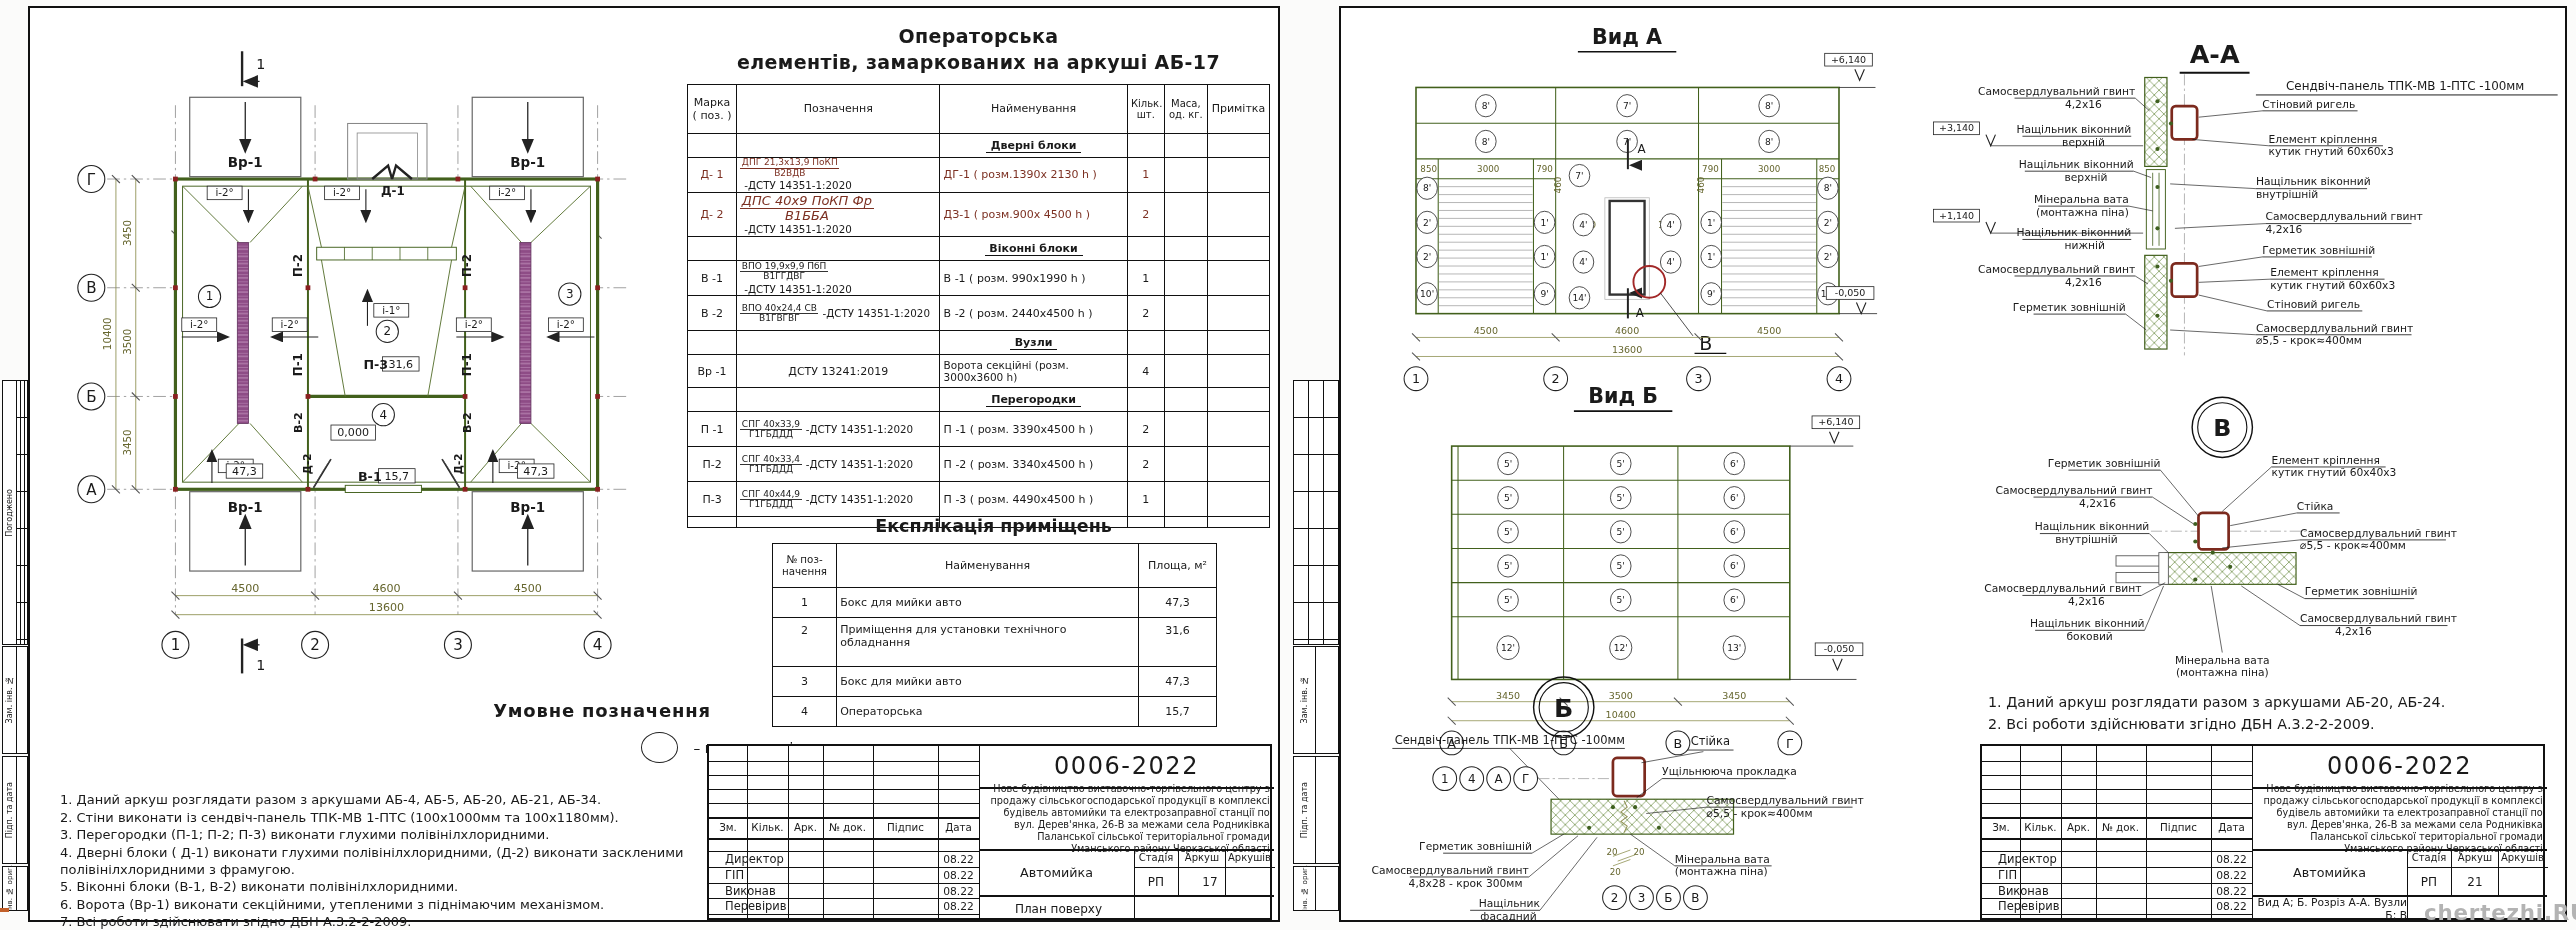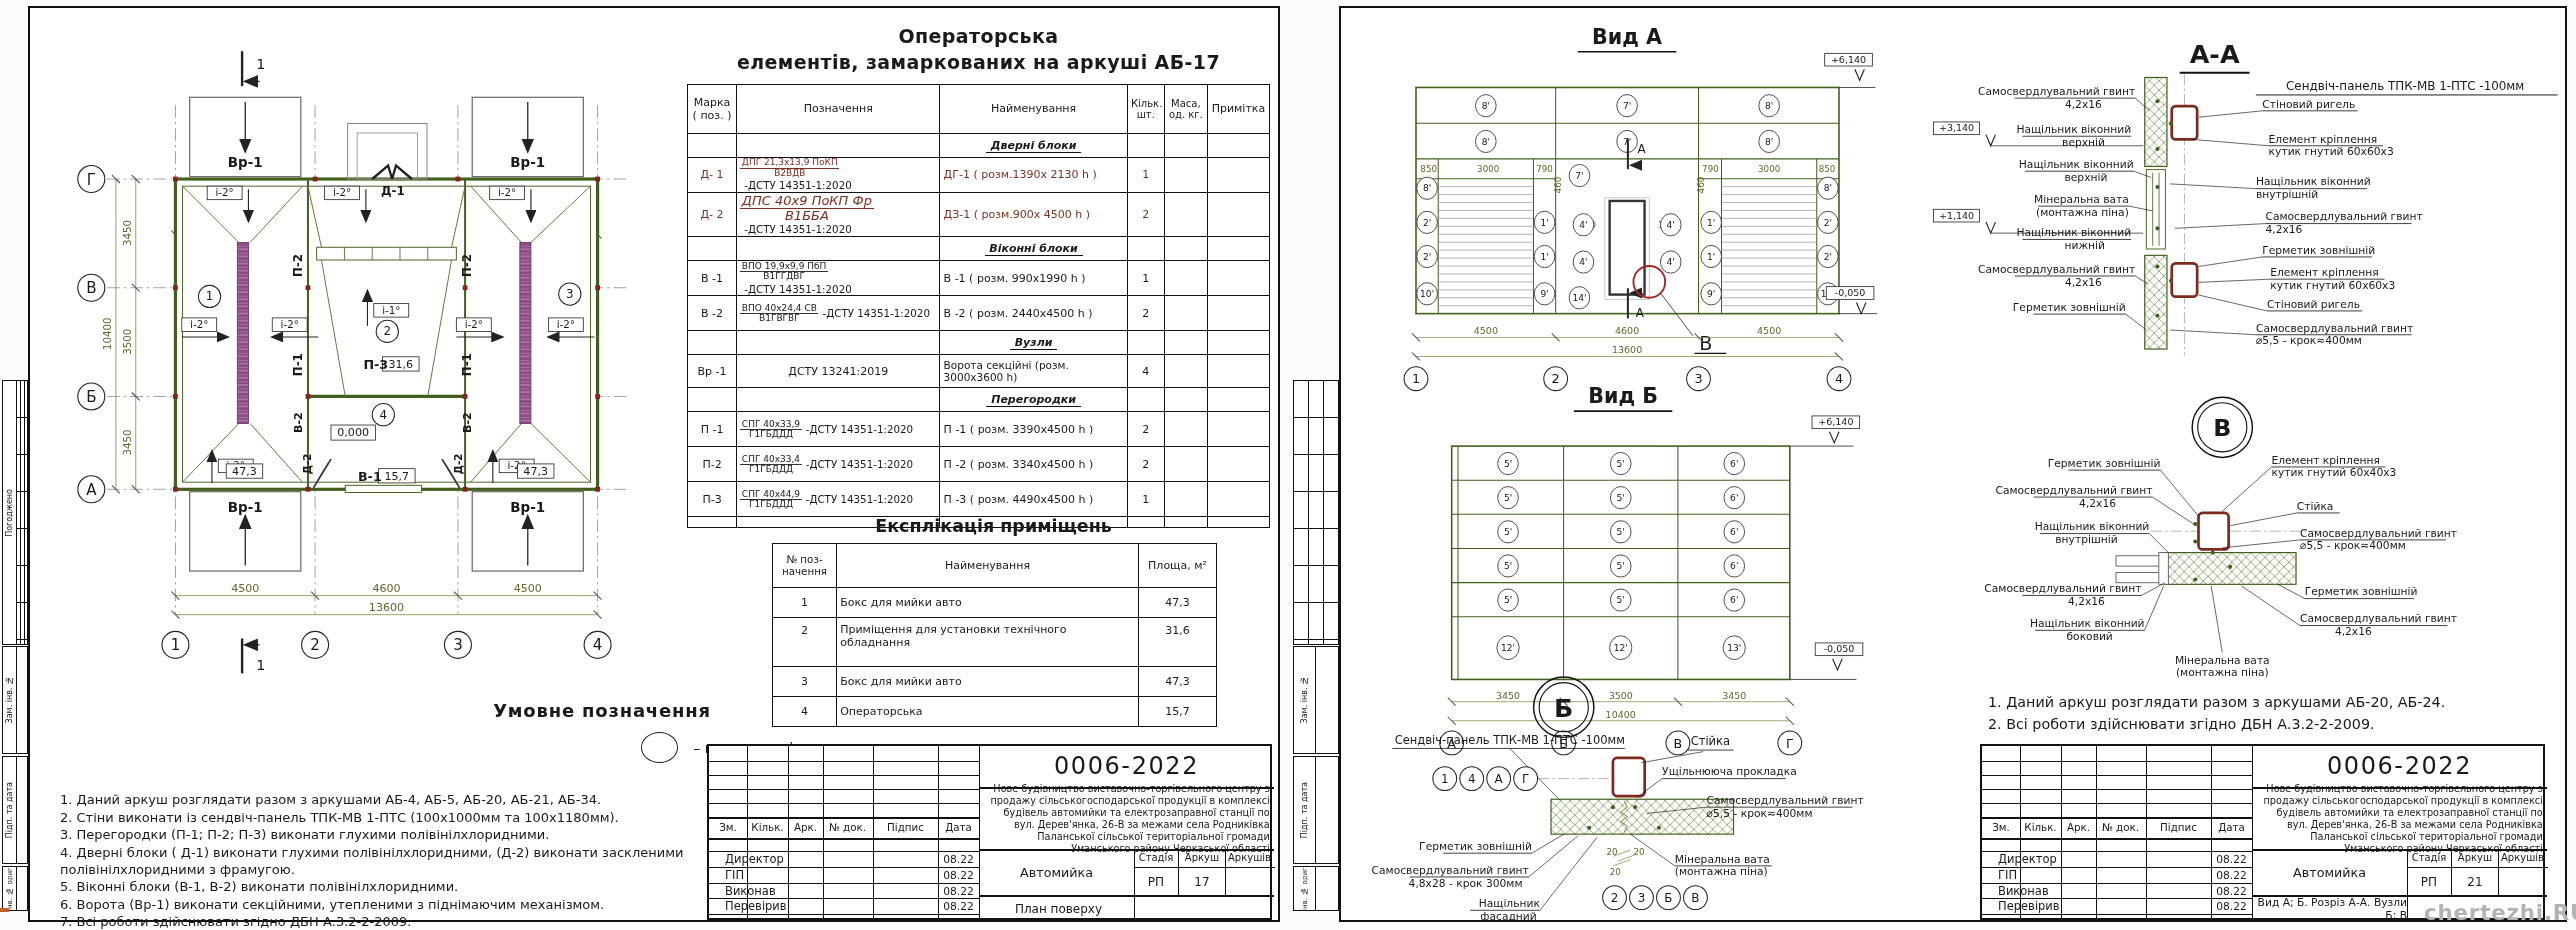--- a/index.html
+++ b/index.html
@@ -7,21 +7,21 @@
         font-family:"DejaVu Sans",sans-serif;color:#1a1a1a;}
   .sheet{position:absolute;background:#fff;border:2.4px solid #111;box-sizing:border-box;}
   .abs{position:absolute;}
   svg text{font-family:"DejaVu Sans",sans-serif;fill:#1a1a1a;}
   .tt{font-weight:bold;}
   .dimt{fill:#66662e;}
   
   table.dt{border-collapse:collapse;table-layout:fixed;width:100%;}
   table.dt td,table.dt th{border:1.3px solid #111;padding:0.8px 3.2px;font-size:11px;vertical-align:middle;
      overflow:hidden;}
-  .dt .group{text-align:center;font-weight:bold;font-style:italic;}
+  .dt .group{text-align:center;font-weight:bold;}
   .dt .group span{border-bottom:1.1px solid #111;padding:0 4.8px;}
   .cen{text-align:center;}
   .frac{display:inline-block;text-align:center;vertical-align:middle;line-height:1.05;}
   .frac .fr-top{display:block;border-bottom:1px solid #333;padding:0 1.6px;}
   .frac .fr-bot{display:block;}
   .std{display:inline-block;vertical-align:middle;margin-left:4px;}
   .redrow{color:#7c3022;}
   .redrow .fr-top{border-bottom-color:#7c3022;}
   
   .tb{position:absolute;border:2.1px solid #111;background:#fff;box-sizing:border-box;}
@@ -595,21 +595,21 @@
       <div class="cell" style="left:270px;top:103px;width:155px;height:46px;font-size:12.7px;">Автомийка</div>
       <div class="ln" style="left:270px;top:149px;width:295px;height:1.4px;"></div>
       <div class="cell" style="left:272px;top:149px;width:155px;height:27px;font-size:12px;">План поверху</div>
       <div class="ln" style="left:469px;top:103px;width:1.1px;height:46px;"></div>
       <div class="ln" style="left:516px;top:103px;width:1.1px;height:46px;"></div>
       <div class="ln" style="left:425px;top:121px;width:141px;height:1.1px;"></div>
       <div class="cell" style="left:425px;top:103px;width:44px;height:17.5px;font-size:10px;">Стадія</div>
       <div class="cell" style="left:469px;top:103px;width:48px;height:17.5px;font-size:10px;">Аркуш</div>
       <div class="cell" style="left:516px;top:103px;width:49px;height:17.5px;font-size:10px;">Аркушів</div>
       <div class="cell" style="left:425px;top:121px;width:44px;height:29px;font-size:12px;">РП</div>
-      <div class="cell" style="left:469px;top:121px;width:48px;height:29px;font-size:12px;">17</div>
+      <div class="cell" style="left:469px;top:121px;width:48px;height:29px;font-size:12px;padding-left:8px;">17</div>
       <div class="cell" style="left:516px;top:121px;width:49px;height:29px;font-size:12px;"></div>
     </div>
   </div>
 
   <div class="stamp" style="left:1293px;top:380px;width:46px;height:265px;">
     <div class="gridcols" style="left:0;right:0;">
       <div class="gc" style="border-left:none;"></div>
         <div class="gc"></div>
         <div class="gc"></div>
     </div>

